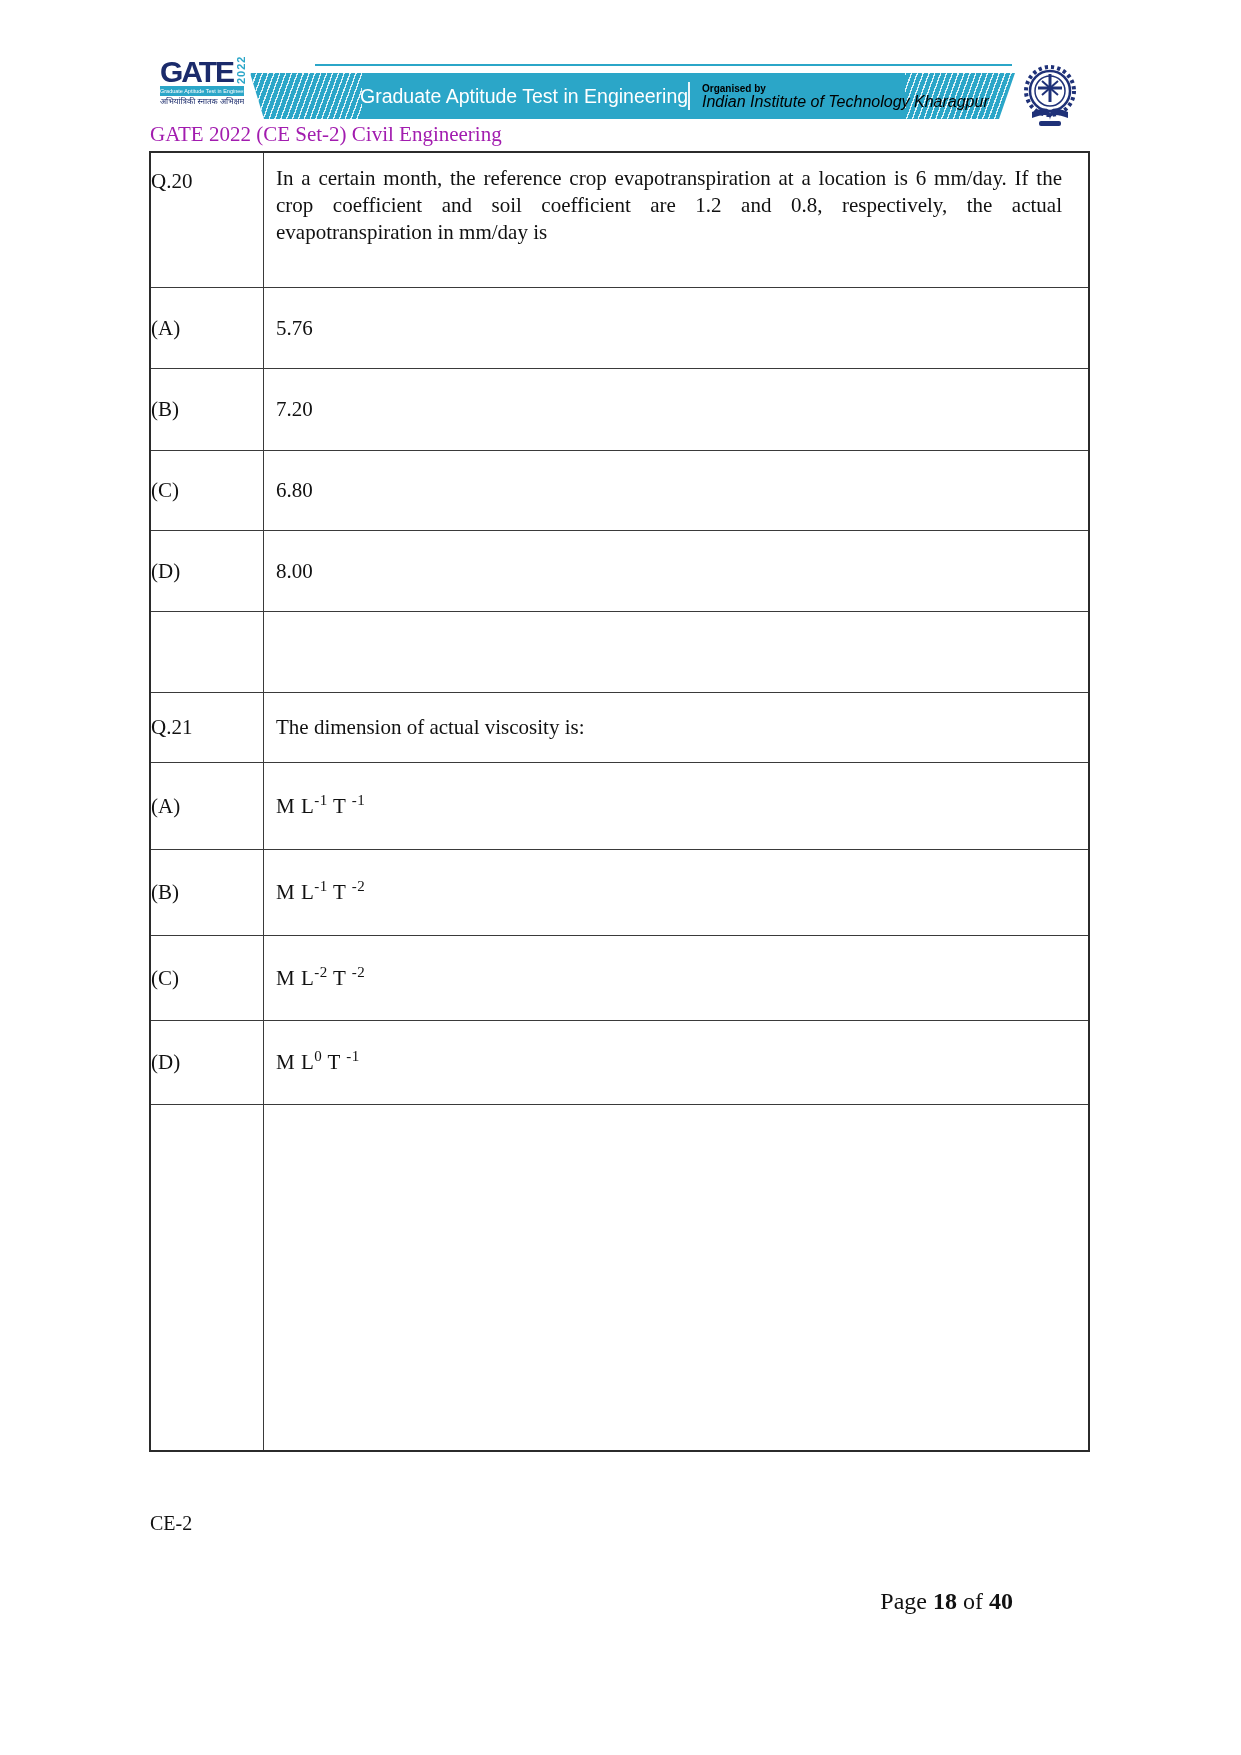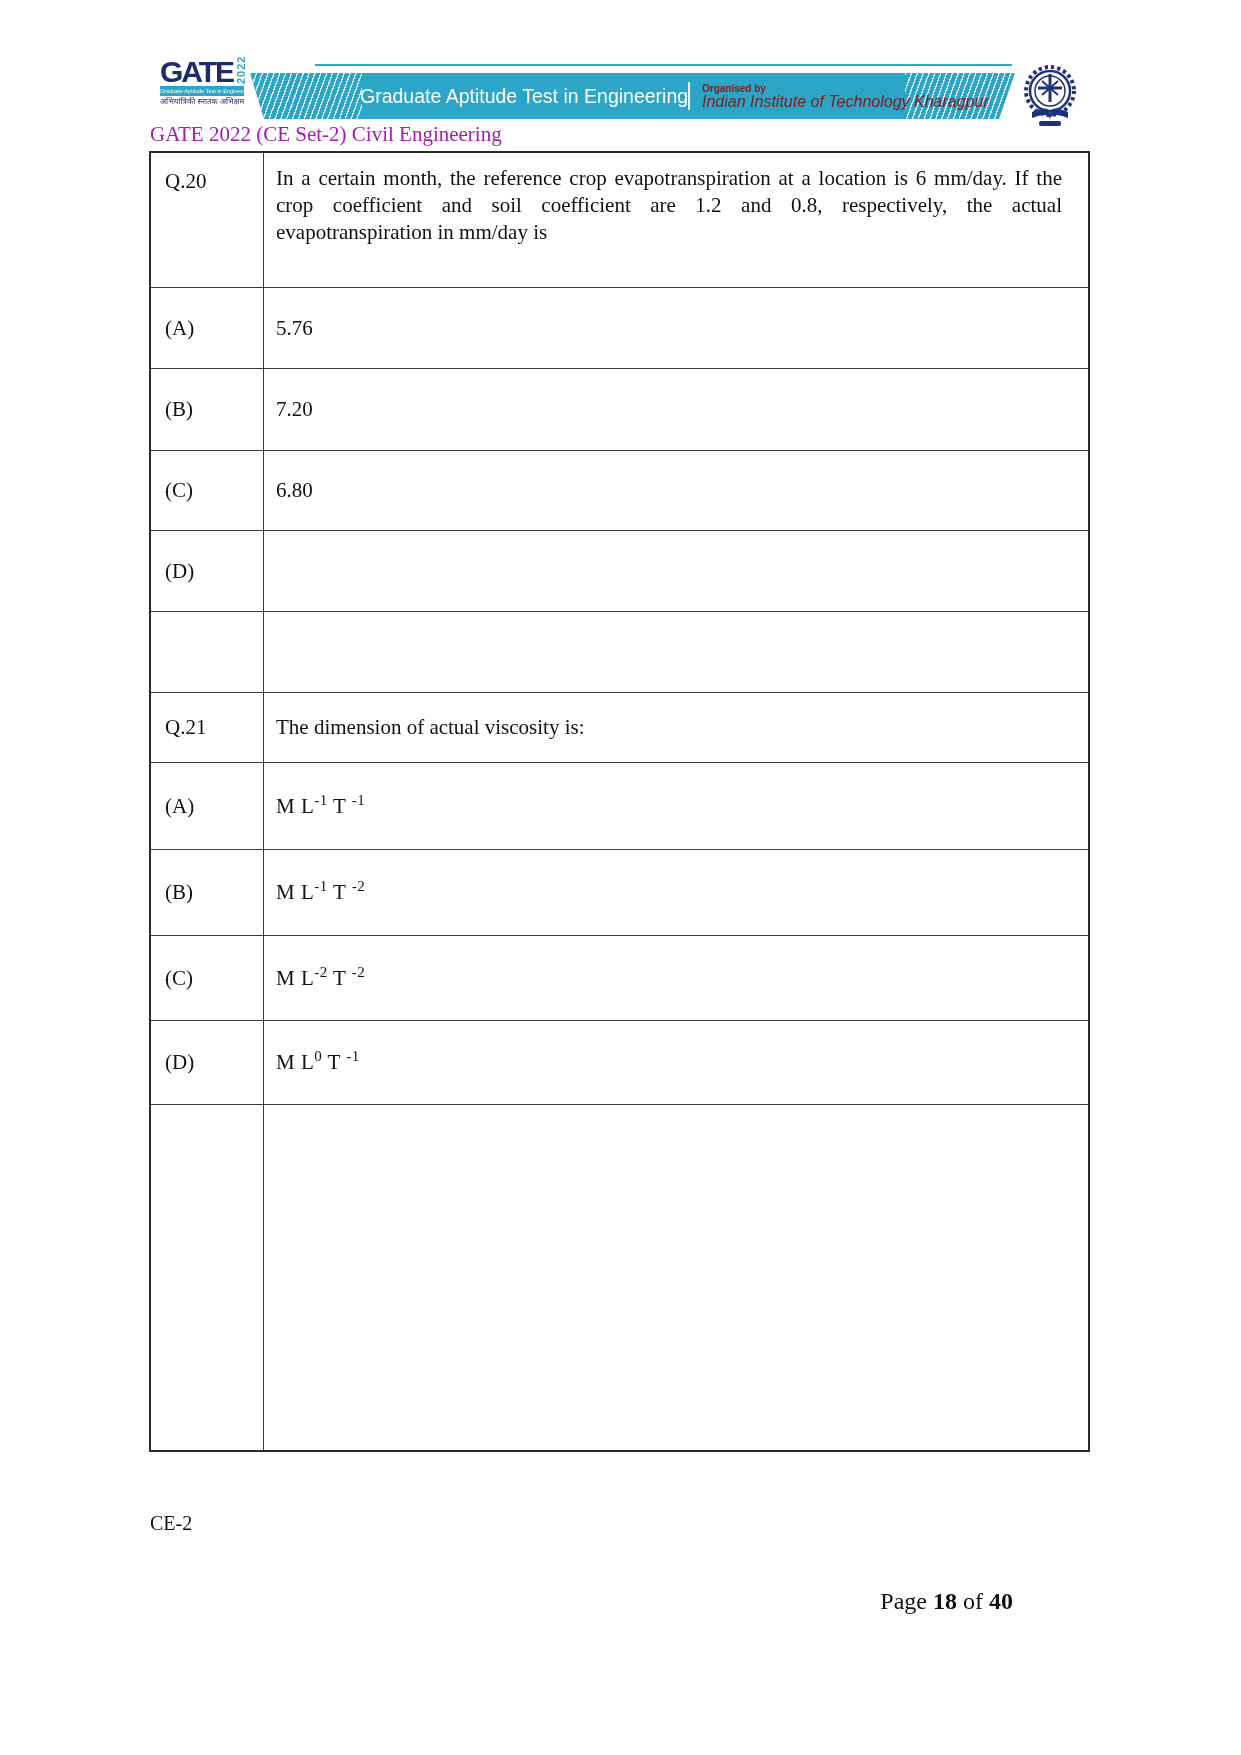--- a/index.html
+++ b/index.html
@@ -24,34 +24,34 @@
   .banner{position:absolute;left:250px;top:73px;width:765px;height:46px;background:#2ba6c8;
           clip-path:polygon(14px 100%,0 0,100% 0,calc(100% - 16px) 100%);}
   .stripes{position:absolute;top:0;bottom:0;
            background:repeating-linear-gradient(110deg,rgba(255,255,255,.85) 0px,rgba(255,255,255,.85) 1.3px,rgba(255,255,255,0) 1.3px,rgba(255,255,255,0) 5.5px);}
   .stripes-left{left:0;width:112px;}
   .stripes-right{right:0;width:110px;}
   .banner-title{position:absolute;left:110px;top:50%;transform:translateY(-50%);
                 font-family:"Liberation Sans",sans-serif;font-size:19.5px;color:#ffffff;white-space:nowrap;}
   .banner-divider{position:absolute;left:438px;top:9px;width:2px;height:28px;background:rgba(255,255,255,.9);}
   .banner-org{position:absolute;left:452px;top:50%;transform:translateY(-50%);
-              font-family:"Liberation Sans",sans-serif;color:#7f1d1d;white-space:nowrap;}
+              font-family:"Liberation Sans",sans-serif;color:#000000;white-space:nowrap;}
   .org-by{font-size:10px;font-weight:bold;line-height:12px;}
   .org-inst{font-size:16px;font-style:italic;line-height:14px;}
   .emblem{position:absolute;left:1022px;top:64px;}
 
   .doc-title{position:absolute;left:150px;top:122px;font-size:21px;color:#a21caf;}
 
   
   .qtable{position:absolute;left:149px;top:151px;width:941px;height:1301px;
           border:2px solid #2b2b2b;box-sizing:border-box;display:flex;flex-direction:column;background:#fff;}
   .row{display:flex;border-bottom:1px solid #3a3a3a;box-sizing:border-box;flex:0 0 auto;}
   .row:last-child{border-bottom:none;flex:1 1 auto;}
   .c1{width:113px;flex:0 0 113px;border-right:1px solid #3a3a3a;box-sizing:border-box;
-      display:flex;align-items:center;padding-left:14px;font-size:21px;}
+      display:flex;align-items:center;font-size:21px;}
   .c2{flex:1;display:flex;align-items:center;padding:0 26px 0 12px;font-size:21px;box-sizing:border-box;}
   .row-question .c1{align-items:flex-start;padding-top:16px;}
   .row-question .c2{align-items:flex-start;padding-top:12px;}
   .qtext{margin:0;text-align:justify;line-height:27px;}
   .formula{letter-spacing:.5px;}
   .formula sup{font-size:15px;line-height:0;}
 
   
   .footer-left{position:absolute;left:150px;top:1512px;font-size:20px;}
   .footer-right{position:absolute;right:228px;top:1588px;font-size:24px;}
@@ -115,20 +115,21 @@
     <div class="row" style="height:82px">
       <div class="c1">(B)</div>
       <div class="c2">7.20</div>
     </div>
     <div class="row" style="height:80px">
       <div class="c1">(C)</div>
       <div class="c2">6.80</div>
     </div>
     <div class="row" style="height:81px">
       <div class="c1">(D)</div>
+      <div class="c2">8.00</div>
     </div>
     <div class="row" style="height:81px">
       <div class="c1"></div>
       <div class="c2"></div>
     </div>
 
     <div class="row row-question" style="height:70px">
       <div class="c1" style="align-items:center;padding-top:0">Q.21</div>
       <div class="c2" style="align-items:center;padding-top:0">The dimension of actual viscosity is:</div>
     </div>

